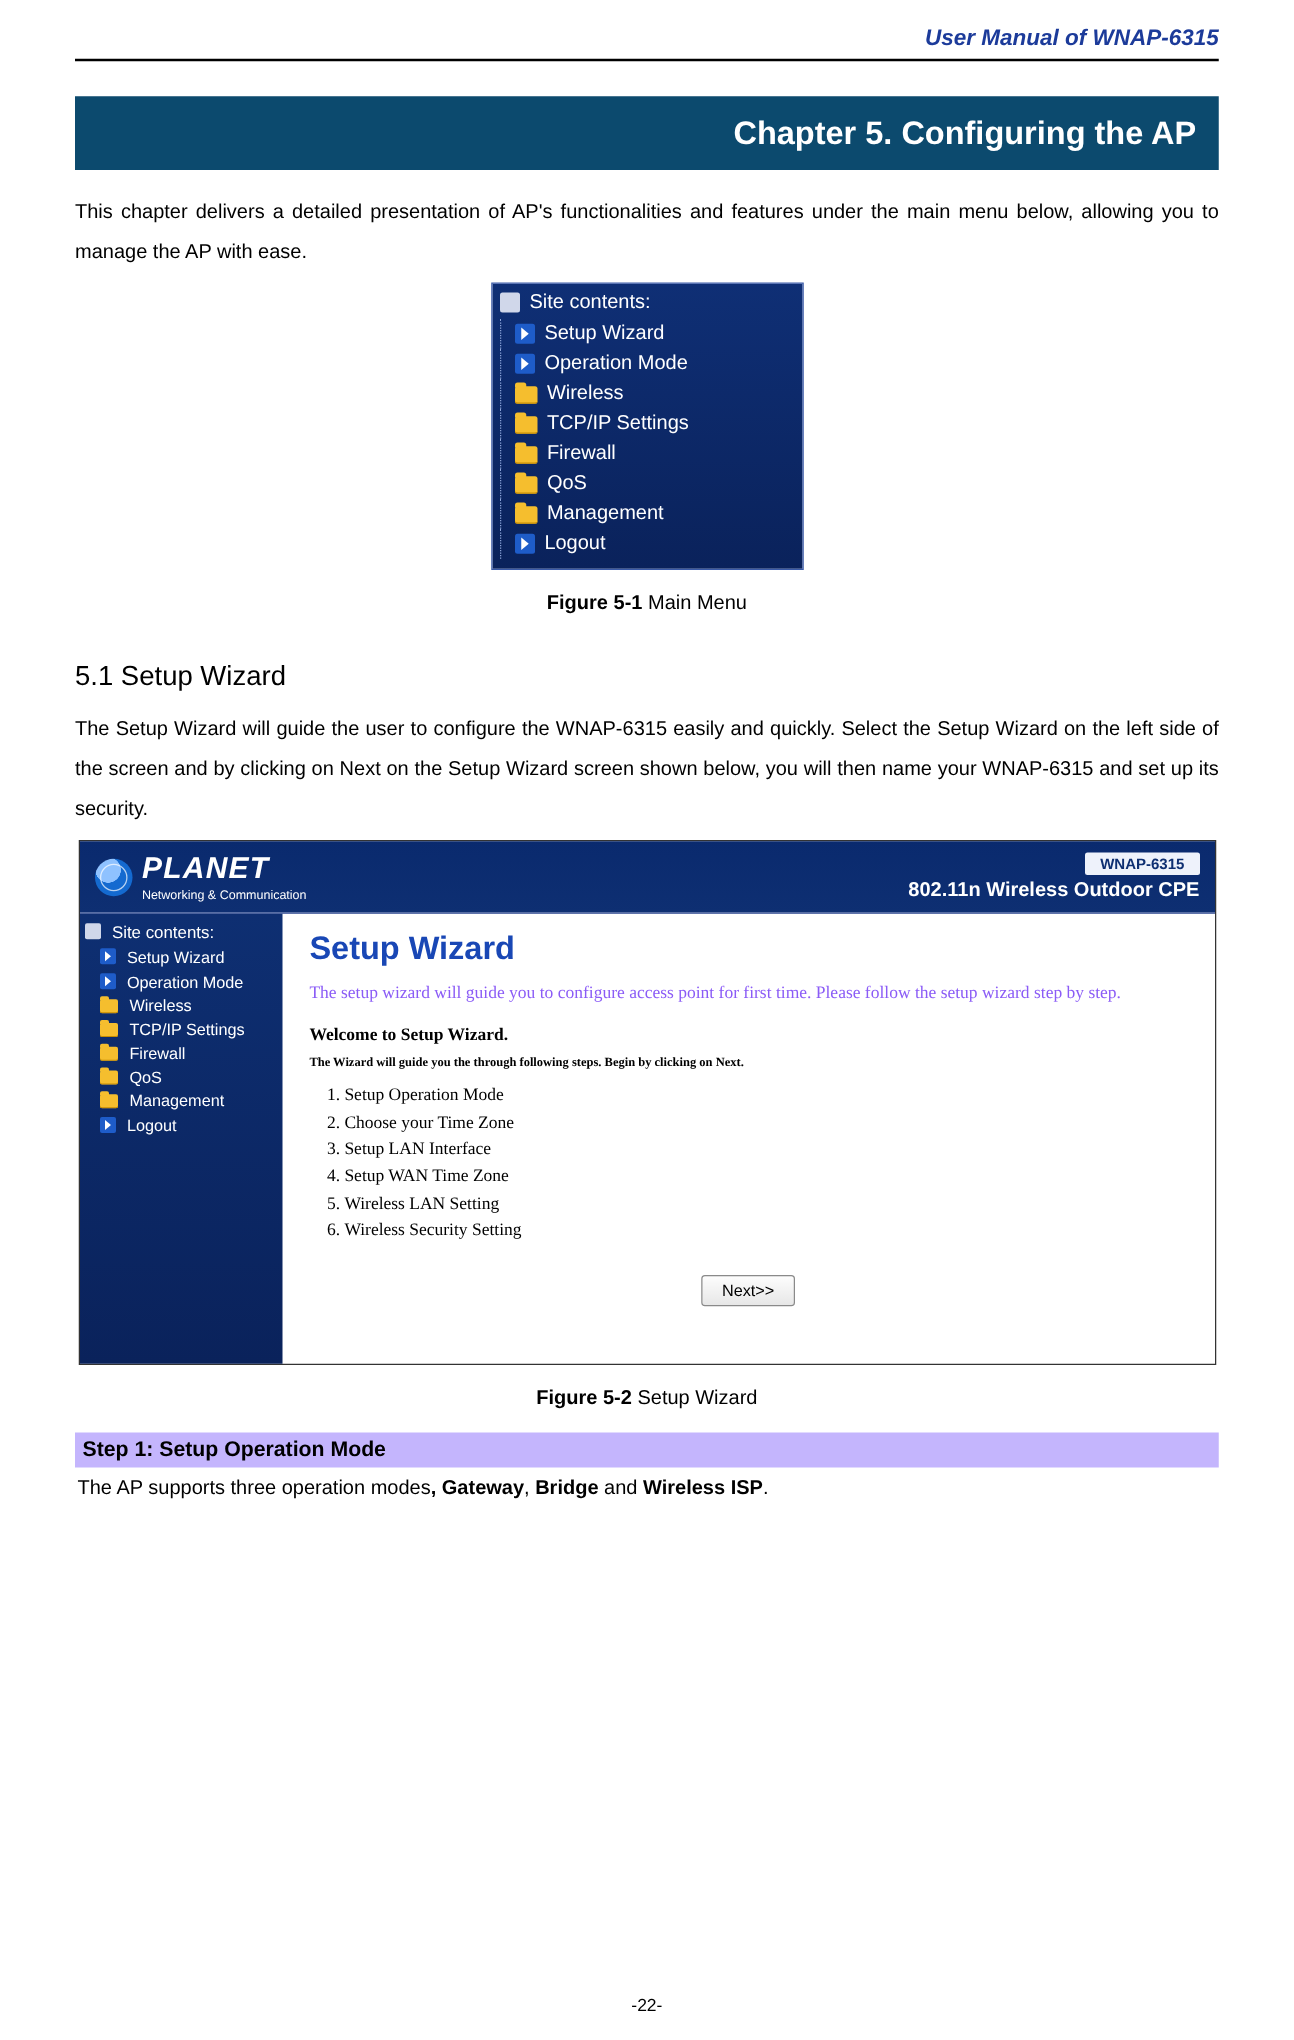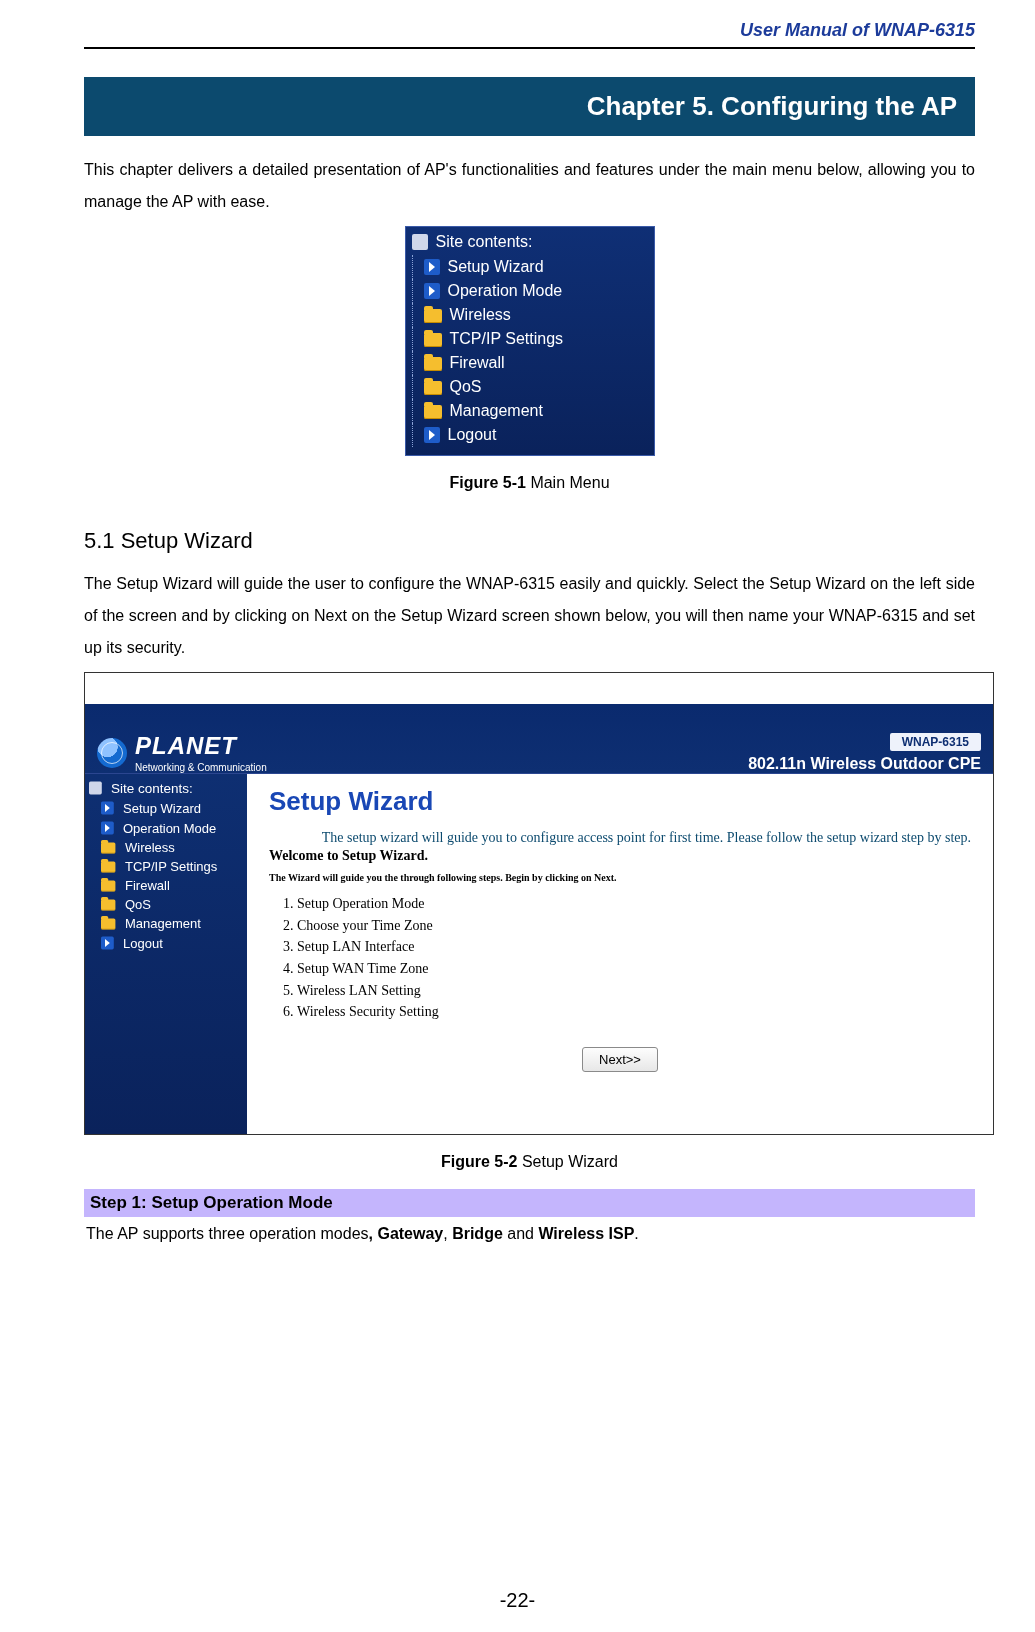--- a/index.html
+++ b/index.html
@@ -7,21 +7,21 @@
     margin: 0;
     padding: 0;
     font-family: Arial, Helvetica, sans-serif;
     background: #ffffff;
     color: #000;
     width: 1035px;
   }
   .page {
     width: 1035px;
     min-height: 1632px;
-    padding: 20px 60px 0 84px;
+    padding: 20px 60px 0 60px;
     position: relative;
   }
   .header-line {
     text-align: right;
     font-weight: bold;
     font-style: italic;
     color: #1c3b9a;
     font-size: 18px;
     padding-bottom: 6px;
     border-bottom: 2px solid #000;
@@ -133,29 +133,28 @@
   }
   
   .wizard-shot {
     width: 910px;
     margin: 0 auto;
     border: 1px solid #333;
     background: #fff;
     text-align: left;
   }
   .wiz-topbar {
-    height: 70px;
+    height: 58px;
     background: linear-gradient(#0a2a6e,#0e2f72);
     color: #fff;
     display: flex;
-    align-items: flex-end;
+    align-items: center;
     justify-content: space-between;
     padding: 0 12px;
     border-bottom: 1px solid #2b4690;
-    margin-top: 31px;
   }
   .wiz-logo {
     display:flex; align-items:center; gap:8px;
     font-weight: bold;
     font-style: italic;
     font-size: 24px;
     letter-spacing: 1px;
   }
   .globe {
     width:30px;height:30px;border-radius:50%;
@@ -223,23 +222,23 @@
   }
   .wiz-h {
     color:#1947b5;
     font-size:26px;
     font-weight:bold;
     font-family: Arial, sans-serif;
     margin: 2px 0 10px 0;
   }
   .wiz-intro {
     font-size:14px;
-    color:#0c4a6e;
+    color:#8b5cf6;
+    margin-bottom: 16px;
     line-height: 1.5;
-    text-align: right;
   }
   .wiz-welcome {
     font-weight:bold;
     font-size:14px;
     margin-bottom: 8px;
   }
   .wiz-lead {
     font-weight:bold;
     font-size:10px;
     margin-bottom: 10px;
@@ -275,21 +274,21 @@
   .step-text {
     font-size:16px;
     padding: 8px 2px 0 2px;
   }
   .step-text .bold{font-weight:bold;}
   .footer-pg {
     position:absolute;
     bottom: 20px;
     left:0; right:0;
     text-align:center;
-    font-size:20px;
+    font-size:14px;
     margin-top:41px;
   }
 </style>
 </head>
 <body>
 
 <div class="page">
 
   <div class="header-line">User Manual of WNAP-6315</div>
 

